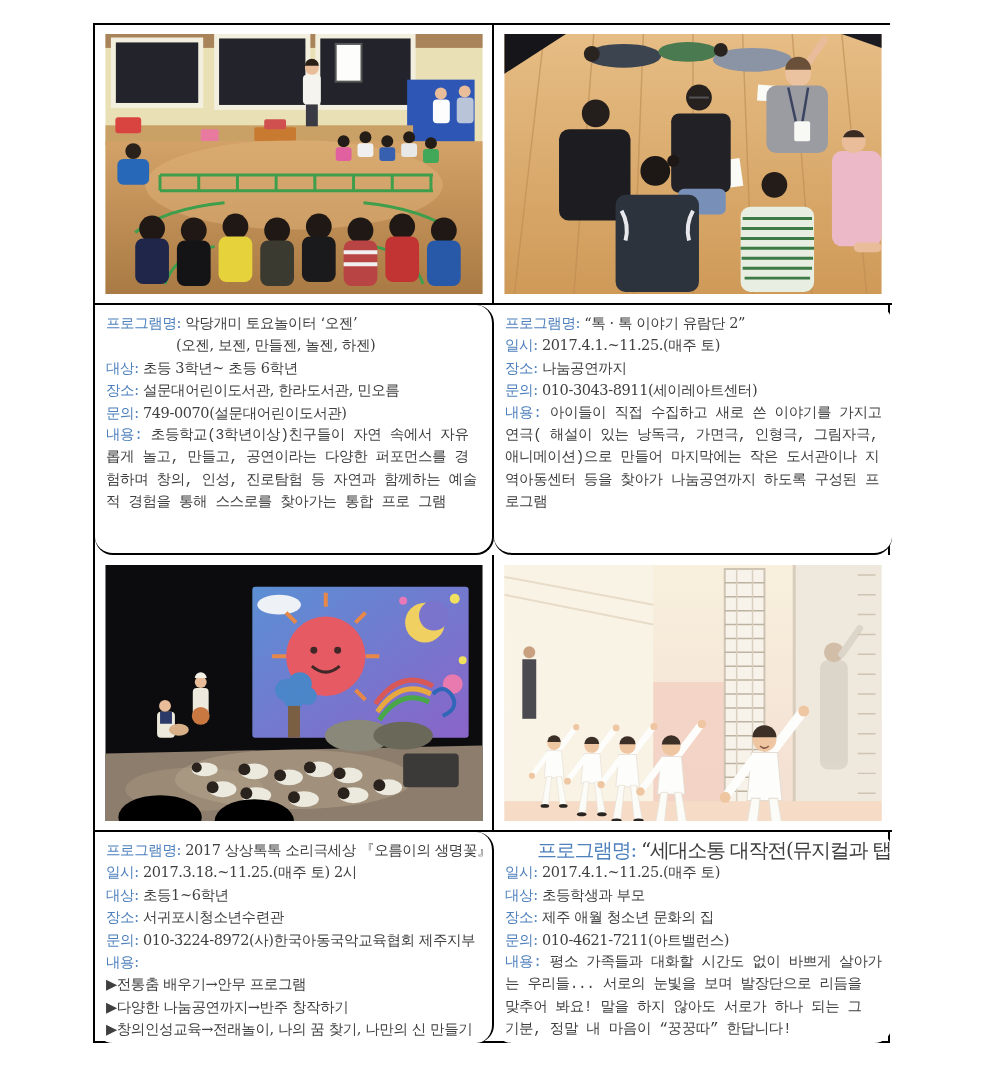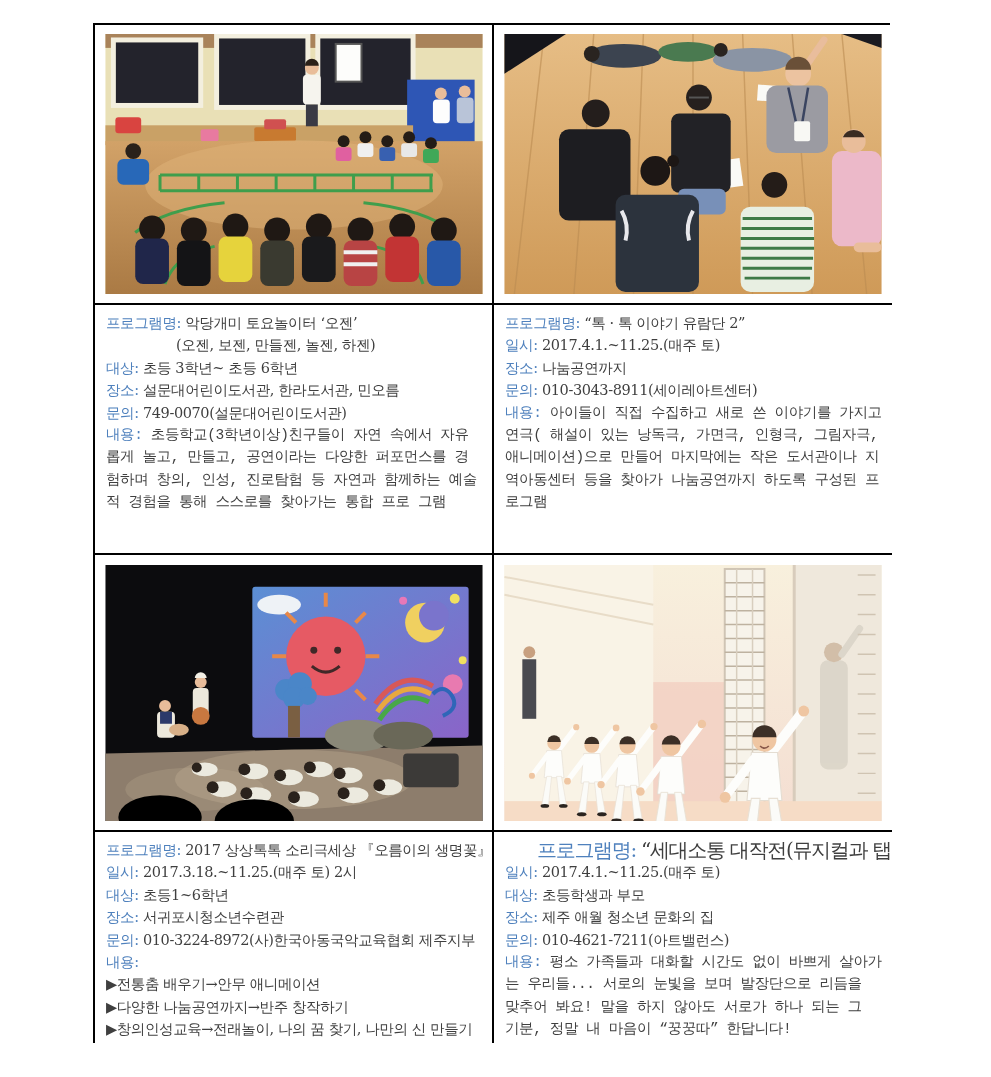--- a/index.html
+++ b/index.html
@@ -11,21 +11,21 @@
     position:absolute;left:93px;top:23px;width:797px;height:1020px;
     box-sizing:border-box;border:2px solid #000;
     display:grid;grid-template-columns:399px 398px;
     grid-template-rows:280px 250px 277px 211px;
   }
   .cell{box-sizing:border-box;overflow:hidden;background:#fff;}
   .cell.br{border-right:2px solid #000;}
   .cell.bb{border-bottom:2px solid #000;}
   .photo-cell{display:flex;align-items:center;justify-content:center;padding:6px;}
   .photo-cell svg{display:block;}
-  .text-cell{padding:7px 10px 0 11px;}
+  .text-cell{padding:7px 10px 0 11px;border-radius:18px;}
   .line{
     white-space:nowrap;font-size:14.5px;line-height:22.4px;
     color:#3f3f3f;letter-spacing:-0.4px;
   }
   .line.wrap{white-space:normal;font-family:Liberation Mono, monospace;}
   .line.indent{padding-left:70px;}
   .line.small{letter-spacing:-1.3px;font-size:20px;margin-left:32px;}
   .lbl{color:#4f81bd;}
 </style>
 </head>
@@ -370,21 +370,21 @@
     </svg>
   </div>
 
   <div class="cell br text-cell">
       <div class="line"><span class="lbl">프로그램명: </span><span class="val">2017 상상톡톡 소리극세상 『오름이의 생명꽃』</span></div>
       <div class="line"><span class="lbl">일시: </span><span class="val">2017.3.18.~11.25.(매주 토) 2시</span></div>
       <div class="line"><span class="lbl">대상: </span><span class="val">초등1~6학년</span></div>
       <div class="line"><span class="lbl">장소: </span><span class="val">서귀포시청소년수련관</span></div>
       <div class="line"><span class="lbl">문의: </span><span class="val">010-3224-8972(사)한국아동국악교육협회 제주지부</span></div>
       <div class="line"><span class="lbl">내용: </span><span class="val"></span></div>
-      <div class="line"><span class="val">▶전통춤 배우기→안무 애니메이션</span></div>
+      <div class="line"><span class="val">▶전통춤 배우기→안무 프로그램</span></div>
       <div class="line"><span class="val">▶다양한 나눔공연까지→반주 창작하기</span></div>
       <div class="line"><span class="val">▶창의인성교육→전래놀이, 나의 꿈 찾기, 나만의 신 만들기</span></div>
     </div>
   <div class="cell text-cell">
       <div class="line small"><span class="lbl">프로그램명: </span><span class="val">“세대소통 대작전(뮤지컬과 탭댄스, 썸 타다!)”</span></div>
       <div class="line"><span class="lbl">일시: </span><span class="val">2017.4.1.~11.25.(매주 토)</span></div>
       <div class="line"><span class="lbl">대상: </span><span class="val">초등학생과 부모</span></div>
       <div class="line"><span class="lbl">장소: </span><span class="val">제주 애월 청소년 문화의 집</span></div>
       <div class="line"><span class="lbl">문의: </span><span class="val">010-4621-7211(아트밸런스)</span></div>
       <div class="line wrap"><span class="lbl">내용: </span><span class="val">평소 가족들과 대화할 시간도 없이 바쁘게 살아가는 우리들... 서로의 눈빛을 보며 발장단으로 리듬을 맞추어 봐요! 말을 하지 않아도 서로가 하나 되는 그 기분, 정말 내 마음이 “꿍꿍따” 한답니다!</span></div>

